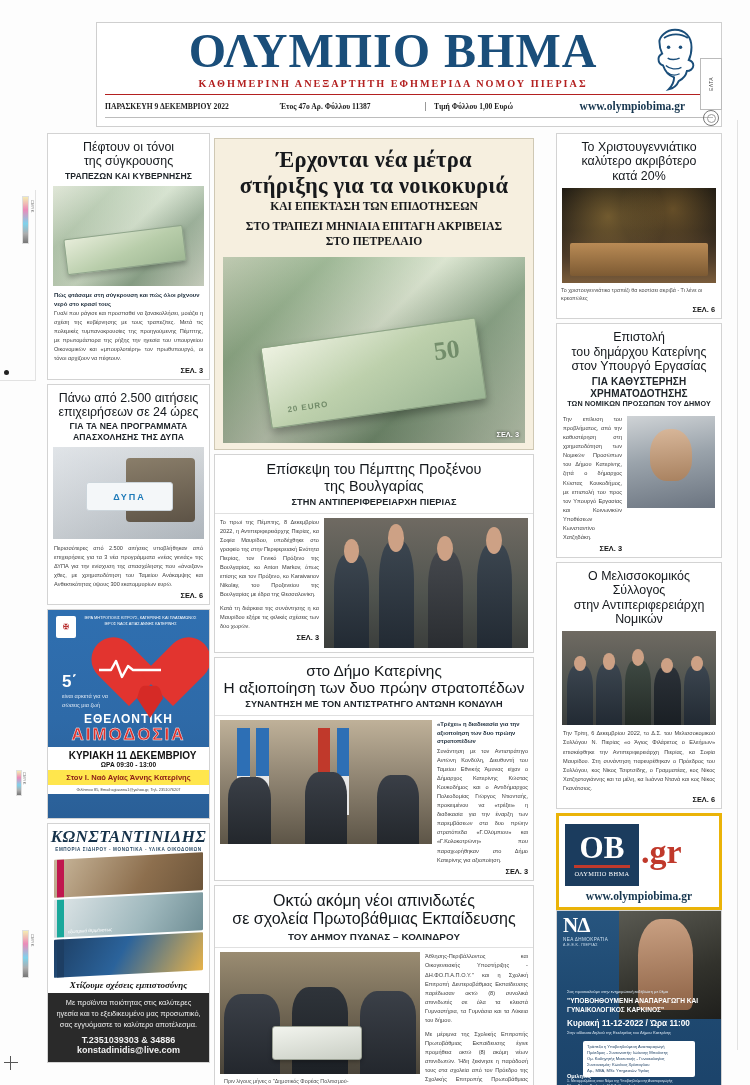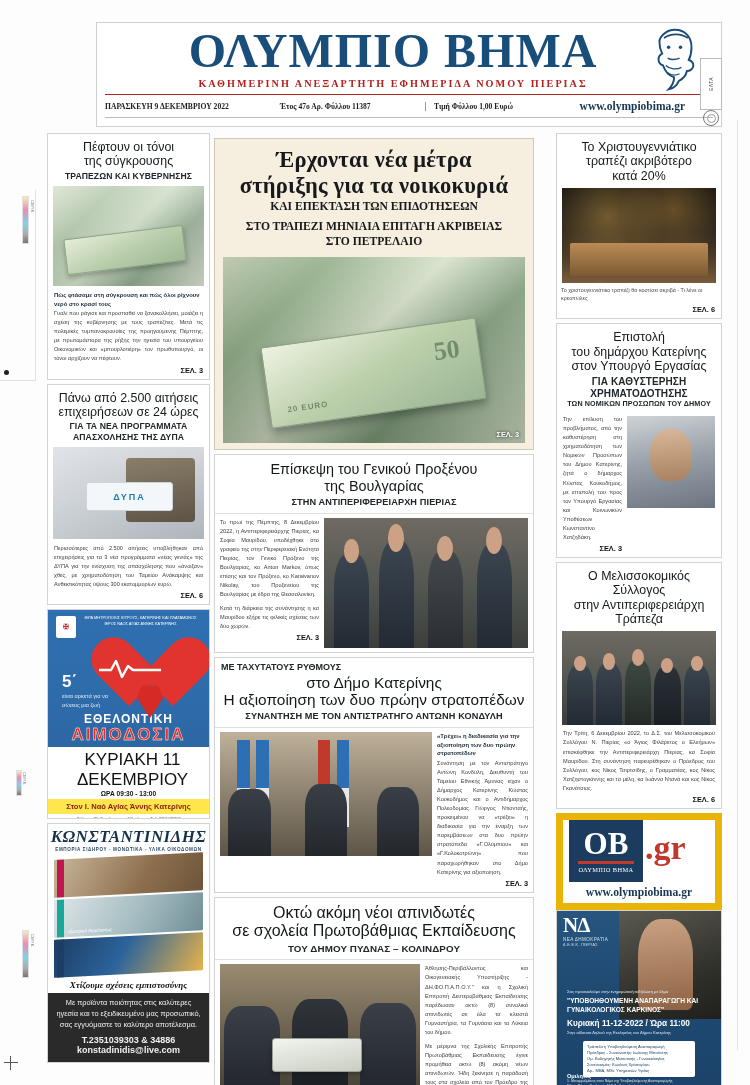--- a/index.html
+++ b/index.html
@@ -375,21 +375,21 @@
   }
   .aimo {
     text-align: center; font-size: 17px; font-weight: bold;
     color: #e0302b; letter-spacing: 2px; line-height: 1;
     -webkit-text-stroke: .4px #fff;
   }
   .blood-date {
     background: #fff; margin: 4px -5px 0 -5px; padding: 3px 2px 2px 2px;
     text-align: center;
   }
-  .blood-date .d1 { font-size: 17px; font-weight: normal; color: #111; margin-left: 8px; }
+  .blood-date .d1 { font-size: 10px; font-weight: bold; color: #111; margin-left: 8px; }
   .blood-date .d2 { font-size: 6.6px; font-weight: bold; color: #111; }
   .blood-place {
     background: #ffe64d; margin: 0 -5px; padding: 3px 2px;
     text-align: center; font-size: 7.6px; color: #8a1a18; font-weight: bold;
   }
   .blood-foot {
     background: #fff; margin: 0 -5px; padding: 2px;
     text-align: center; font-size: 3.9px; color: #444;
   }
 
@@ -435,22 +435,22 @@
   .kon-dark {
     background: #2a2a2a; color: #f0f0f0;
     text-align: center; padding: 5px 6px 7px 6px;
   }
   .kon-dark p { font-size: 7.4px; line-height: 1.45; }
   .kon-dark .tel { font-size: 9px; font-weight: bold; margin-top: 5px; }
   .kon-dark .mail { font-size: 9px; font-weight: bold; }
 
   
   .ad-ob {
-    border: 7px solid #eab308; background: #fff;
-    padding: 0 6px 4px 6px;
+    border: 3px solid #eab308; background: #fff;
+    padding: 8px 6px 4px 6px;
     position: relative;
   }
   .ob-row { display: flex; align-items: flex-start; }
   .ob-badge {
     width: 74px; height: 62px; background: #1b3c5e;
     display: flex; flex-direction: column;
     align-items: center; justify-content: center;
   }
   .ob-badge .ob {
     font-family: "Liberation Serif", serif;
@@ -645,42 +645,41 @@
         <div class="note">
           <div class="d">50</div>
           <div class="d2">20 EURO</div>
         </div>
         <div class="lead-sel">ΣΕΛ. 3</div>
       </div>
     </div>
 
     <div class="box" style="margin-top:4px;">
       <div class="head-pad" style="border-bottom:1px solid #e0e0e0;">
-        <div class="hl hl-md">Επίσκεψη του Γενικού Προξένου</div>
+        <div class="hl hl-md">Επίσκεψη του Πέμπτης Προξένου</div>
         <div class="hl hl-md">της Βουλγαρίας</div>
         <div class="kicker" style="margin-top:2px;font-size:9.2px;">ΣΤΗΝ ΑΝΤΙΠΕΡΙΦΕΡΕΙΑΡΧΗ ΠΙΕΡΙΑΣ</div>
       </div>
       <div class="two-col" style="padding:4px 5px 4px 5px;">
         <div style="width:99px;">
           <div class="body-txt">Το πρωί της Πέμπτης, 8 Δεκεμβρίου 2022, η Αντιπεριφερειάρχης Πιερίας, κα Σοφία Μαυρίδου, υποδέχθηκε στο γραφείο της στην Περιφερειακή Ενότητα Πιερίας, τον Γενικό Πρόξενο της Βουλγαρίας, κο Anton Markov, όπως επίσης και τον Πρόξενο, κο Karaivanov Nikolay, του Προξενείου της Βουλγαρίας με έδρα της Θεσσαλονίκη.</div>
           <div class="body-txt" style="margin-top:5px;">Κατά τη διάρκεια της συνάντησης η κα Μαυρίδου εξήρε τις φιλικές σχέσεις των δύο χωρών.</div>
           <span class="sel">ΣΕΛ. 3</span>
         </div>
         <div class="photo ph-group" style="flex:1;height:130px;">
           <div class="person" style="left:5%;height:72%;"></div>
           <div class="person" style="left:27%;height:82%;"></div>
           <div class="person" style="left:51%;height:74%;background:linear-gradient(180deg,#45484d,#2a2d31);"></div>
           <div class="person" style="left:75%;height:80%;"></div>
         </div>
       </div>
     </div>
 
     <div class="box">
       <div style="padding:4px 6px 5px 6px;border-bottom:1px solid #e0e0e0;">
-        <div class="kicker-left" style="padding:0 0 2px 0;font-size:9px;">ΜΕ ΤΑΧΥΤΑΤΟΥΣ ΡΥΘΜΟΥΣ</div>
         <div class="hl hl-md" style="font-size:15.4px;">στο Δήμο Κατερίνης</div>
         <div class="hl hl-md" style="font-size:15.4px;">Η αξιοποίηση των δυο πρώην στρατοπέδων</div>
         <div class="kicker" style="margin-top:2px;font-size:9.2px;">ΣΥΝΑΝΤΗΣΗ ΜΕ ΤΟΝ ΑΝΤΙΣΤΡΑΤΗΓΟ ΑΝΤΩΝΗ ΚΟΝΔΥΛΗ</div>
       </div>
       <div class="two-col" style="padding:4px 5px 4px 5px;">
         <div class="photo ph-meeting" style="width:212px;height:124px;">
           <div class="flagstrip" style="left:8%;"></div>
           <div class="flagstrip" style="left:17%;background:linear-gradient(180deg,#2d6fb5,#2d6fb5 55%,#e8e8e8 55%);"></div>
           <div class="flagstrip" style="left:46%;background:linear-gradient(180deg,#c0392b,#c0392b 60%,#f0d24a 60%);"></div>
           <div class="flagstrip" style="left:55%;background:linear-gradient(180deg,#2d6fb5,#2d6fb5 55%,#e8e8e8 55%);"></div>
@@ -718,21 +717,21 @@
         </div>
       </div>
     </div>
   </div>
 
   <div class="col-right">
 
     <div class="box">
       <div class="head-pad">
         <div class="hl hl-sm">Το Χριστουγεννιάτικο</div>
-        <div class="hl hl-sm">τραπέζι ακριβότερο</div>
+        <div class="hl hl-sm">καλύτερο ακριβότερο</div>
         <div class="hl hl-sm">κατά 20%</div>
       </div>
       <div class="photo ph-xmas" style="height:95px;margin:0 5px;"></div>
       <div class="caption">Το χριστουγεννιάτικο τραπέζι θα κοστίσει ακριβά - Τι λένε οι κρεοπώλες</div>
       <div style="padding:0 6px 4px 6px;">
         <span class="sel">ΣΕΛ. 6</span>
       </div>
     </div>
 
     <div class="box">
@@ -749,21 +748,21 @@
           <span class="sel">ΣΕΛ. 3</span>
         </div>
         <div class="photo ph-portrait" style="width:88px;height:92px;margin-top:1px;"></div>
       </div>
     </div>
 
     <div class="box">
       <div class="head-pad">
         <div class="hl hl-sm">Ο Μελισσοκομικός Σύλλογος</div>
         <div class="hl hl-sm">στην Αντιπεριφερειάρχη</div>
-        <div class="hl hl-sm">Τράπεζα</div>
+        <div class="hl hl-sm">Νομικών</div>
       </div>
       <div class="photo ph-group" style="height:94px;margin:0 5px;">
         <div class="person" style="left:3%;height:64%;"></div>
         <div class="person" style="left:22%;height:66%;"></div>
         <div class="person" style="left:41%;height:70%;background:linear-gradient(180deg,#3f4a43,#232a26);"></div>
         <div class="person" style="left:60%;height:62%;background:linear-gradient(180deg,#2b3138,#1a1f24);"></div>
         <div class="person" style="left:79%;height:64%;"></div>
       </div>
       <div style="padding:4px 6px 4px 6px;">
         <div class="body-txt">Την Τρίτη, 6 Δεκεμβρίου 2022, το Δ.Σ. του Μελισσοκομικού Συλλόγου Ν. Πιερίας «ο Άγιος Φιλάρετος ο Ελεήμων» επισκέφθηκε την Αντιπεριφερειάρχη Πιερίας, κα Σοφία Μαυρίδου. Στη συνάντηση παρευρέθηκαν ο Πρόεδρος του Συλλόγου, κος Νίκος Τσιρτσίδης, ο Γραμματέας, κος Νίκος Χατζηστογιάννης και τα μέλη, κα Ιωάννα Ντανά και κος Νίκος Γκανάτσιος.</div>

